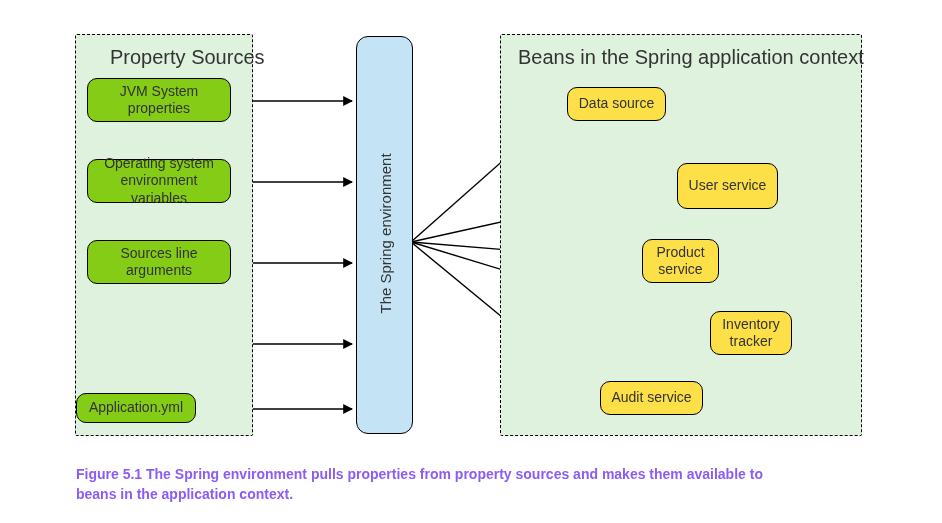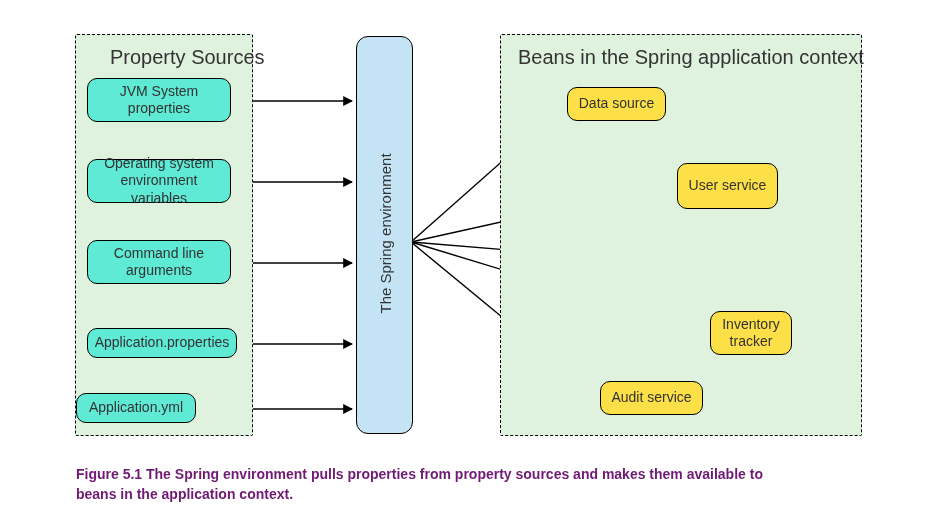--- a/index.html
+++ b/index.html
@@ -2,25 +2,25 @@
 <html><head>
 <meta charset="utf-8">
 <style>
   html,body{margin:0;padding:0}
   body{font-family:Arial,Helvetica,sans-serif;font-size:14px;color:#333}
   .stage{position:relative;width:942px;height:523px;background:#fff}
   svg{position:absolute;left:0;top:0}
   .panel-dashed{position:absolute;border:1.5px dashed #000;background:#dff2de;border-radius:2px}
   .panel-title{position:absolute;font-size:20px;color:#333}
   .node{position:absolute;border:1px solid #000;border-radius:10px;display:flex;align-items:center;justify-content:center;text-align:center;padding:4px 6px;box-sizing:border-box;font-size:14px;line-height:1.25}
-  .src{background:#5eead4}
+  .src{background:#84cc16}
   .bean{background:#fde047}
   .env{position:absolute;background:#c4e3f4;border:1px solid #000;border-radius:12px}
   .env-label{position:absolute;transform:rotate(-90deg);transform-origin:center;white-space:nowrap;font-size:15px}
-  .caption{position:absolute;font-size:14px;color:#701a75;font-weight:bold;line-height:1.45}
+  .caption{position:absolute;font-size:14px;color:#8b5cf6;font-weight:bold;line-height:1.45}
 </style>
 </head>
 <body>
 
 <div class="stage">
 
   <svg width="942" height="523">
     <defs>
       <marker id="ah" viewBox="0 0 10 10" refX="9" refY="5" markerWidth="7" markerHeight="7" orient="auto-start-reverse">
         <path d="M 0 0 L 10 5 L 0 10 z" fill="#000"></path>
@@ -43,41 +43,41 @@
   <div class="panel-dashed" style="left:75px;top:34px;width:176px;height:400px"></div>
   <div class="panel-title" style="left:110px;top:46px">Property Sources</div>
 
   <div class="node src" style="left:87px;top:78px;width:144px;height:44px">
       <span>JVM System properties</span>
     </div>
   <div class="node src" style="left:87px;top:159px;width:144px;height:44px">
       <span>Operating system environment variables</span>
     </div>
   <div class="node src" style="left:87px;top:240px;width:144px;height:44px">
-      <span>Command line arguments</span>
-    </div>
-  <div class="node src" style="left:87px;top:328px;width:150px;height:30px">
-      <span>Application.properties</span>
+      <span>Sources line arguments</span>
     </div>
   <div class="node src" style="left:76px;top:393px;width:120px;height:30px">
       <span>Application.yml</span>
     </div>
 
   <div class="env" style="left:356px;top:36px;width:55px;height:396px"></div>
   <div class="env-label" style="left:305px;top:225px;width:160px;text-align:center">The Spring environment</div>
 
   <div class="panel-dashed" style="left:500px;top:34px;width:360px;height:400px"></div>
   <div class="panel-title" style="left:518px;top:46px">Beans in the Spring application context</div>
 
   <div class="node bean" style="left:567px;top:87px;width:99px;height:34px">
       <span>Data source</span>
     </div>
   <div class="node bean" style="left:677px;top:163px;width:101px;height:46px">
       <span>User service</span>
     </div>
+  <div class="node bean" style="left:642px;top:239px;width:77px;height:44px">
+      <span>Product service</span>
+    </div>
   <div class="node bean" style="left:710px;top:311px;width:82px;height:44px">
       <span>Inventory tracker</span>
     </div>
   <div class="node bean" style="left:600px;top:381px;width:103px;height:34px">
       <span>Audit service</span>
     </div>
 
   <div class="caption" style="left:76px;top:464px;width:720px">Figure 5.1   The Spring environment pulls properties from property sources and makes them available to beans in the application context.</div>
 </div>
 

